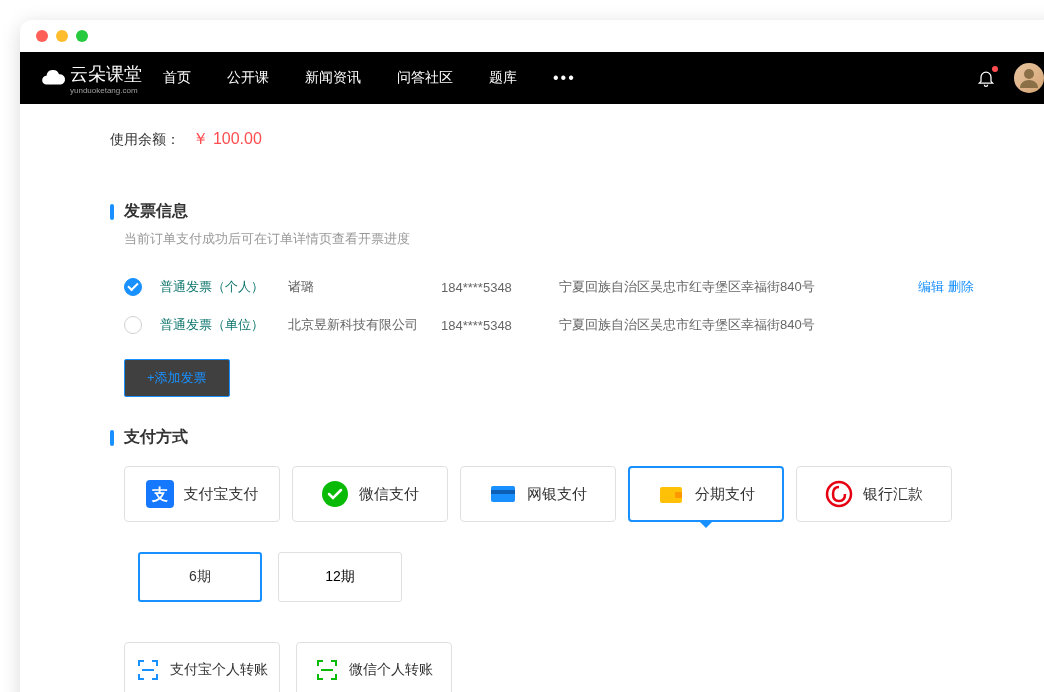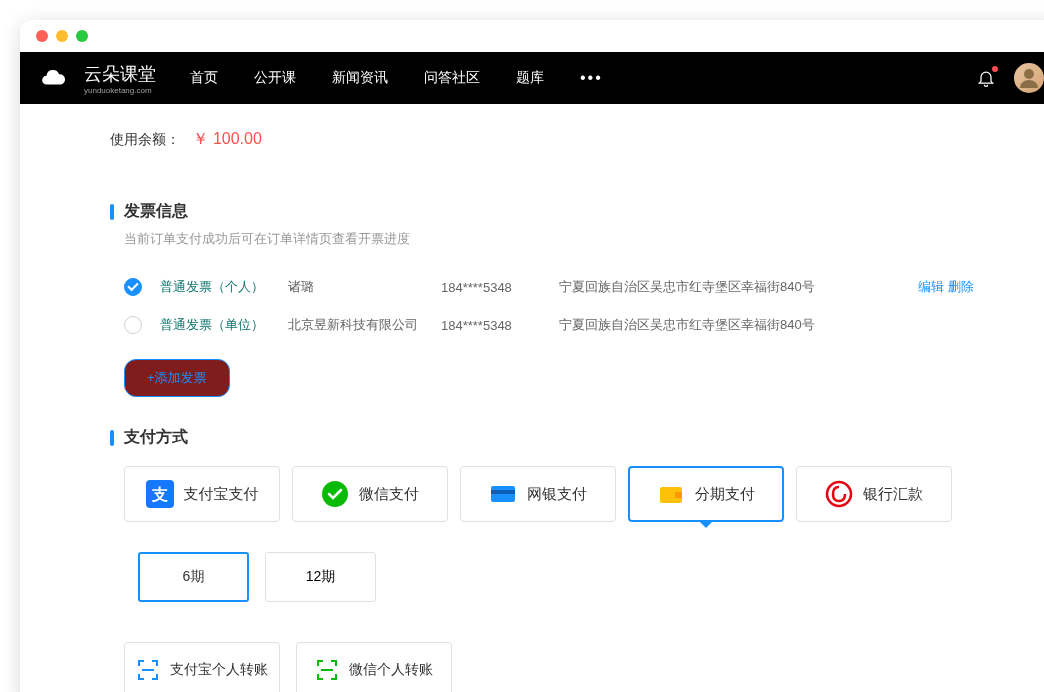--- a/index.html
+++ b/index.html
@@ -2,21 +2,21 @@
 <html><head>
 <meta charset="utf-8">
 <style>
 *{margin:0;padding:0;box-sizing:border-box;font-family:-apple-system,BlinkMacSystemFont,"PingFang SC","Microsoft YaHei",sans-serif}
 body{background:#fff;padding:20px}
 .window{width:1044px;height:692px;background:#fff;border-radius:12px;overflow:hidden;box-shadow:0 4px 20px rgba(0,0,0,0.15);margin:0 auto;position:relative}
 .titlebar{height:32px;background:#fff;display:flex;align-items:center;padding:0 16px;gap:8px}
 .dot{width:12px;height:12px;border-radius:50%}
 .dot.r{background:#ff5f56}.dot.y{background:#ffbd2e}.dot.g{background:#27c93f}
 .navbar{height:52px;background:#000;display:flex;align-items:center;padding:0 20px;color:#fff}
-.logo{display:flex;align-items:center;gap:18px;font-size:18px;font-weight:500;margin-right:16px}
+.logo{display:flex;align-items:center;gap:4px;font-size:18px;font-weight:500;margin-right:3px}
 .logo-icon{width:26px;height:26px}
 .logo-sub{font-size:8px;opacity:.6;display:block}
 .nav-items{display:flex;align-items:center;gap:0;height:100%}
 .nav-item{padding:16px 18px;height:100%;display:flex;align-items:center;font-size:14px;color:#fff;cursor:pointer}
 .nav-item.active{background:#2a2a2a}
 .nav-dots{padding:0 18px;cursor:pointer;letter-spacing:2px}
 .nav-right{margin-left:auto;display:flex;align-items:center;gap:18px}
 .bell{width:20px;height:20px;position:relative}
 .bell-dot{position:absolute;top:-2px;right:-2px;width:6px;height:6px;background:#ff4d4f;border-radius:50%}
 .avatar{width:30px;height:30px;border-radius:50%;background:linear-gradient(135deg,#e8c4a0,#d4a574);overflow:hidden}
@@ -33,29 +33,29 @@
 .invoice-row{display:flex;align-items:center;padding:10px 0;gap:18px;font-size:13px}
 .radio{width:18px;height:18px;border-radius:50%;border:1.5px solid #d0d0d0;flex-shrink:0;cursor:pointer;display:flex;align-items:center;justify-content:center}
 .radio.checked{background:#1890ff;border-color:#1890ff}
 .radio.checked::after{content:"";width:8px;height:4px;border-left:2px solid #fff;border-bottom:2px solid #fff;transform:rotate(-45deg) translate(1px,-1px)}
 .inv-type{width:110px;color:#0f766e;font-weight:400}
 .inv-name{width:135px;color:#666}
 .inv-phone{width:100px;color:#666}
 .inv-addr{flex:1;color:#666}
 .inv-actions{display:flex;gap:4px}
 .link{color:#1890ff;cursor:pointer;font-size:13px}
-.add-invoice{margin-top:15px;padding:9px 22px;border:1px solid #1890ff;color:#1890ff;background:#7f1d1d;font-size:13px;cursor:pointer;border-radius:12px;margin-left:14px}
+.add-invoice{margin-top:15px;padding:9px 22px;border:1px solid #1890ff;color:#1890ff;background:#404040;font-size:13px;cursor:pointer;border-radius:2px;margin-left:14px}
 .pay-methods{display:flex;gap:12px;flex-wrap:wrap;margin-left:14px}
 .pay-card{width:156px;height:56px;border:1px solid #e0e0e0;border-radius:4px;display:flex;align-items:center;justify-content:center;gap:10px;cursor:pointer;position:relative;background:#fff}
 .pay-card.selected{border:2px solid #1890ff}
 .pay-card.selected::after{content:"";position:absolute;bottom:-8px;left:50%;transform:translateX(-50%);width:0;height:0;border-left:8px solid transparent;border-right:8px solid transparent;border-top:8px solid #1890ff}
 .pay-icon{width:28px;height:28px;display:flex;align-items:center;justify-content:center}
 .pay-label{font-size:15px;color:#333}
 .installment-options{display:flex;gap:16px;margin-top:30px;margin-left:28px}
-.inst-btn{width:111px;height:50px;border:1px solid #e0e0e0;background:#fff;font-size:14px;cursor:pointer;border-radius:3px}
+.inst-btn{width:124px;height:50px;border:1px solid #e0e0e0;background:#fff;font-size:14px;cursor:pointer;border-radius:3px}
 .inst-btn.selected{border:2px solid #1890ff;color:#333}
 .transfer-options{display:flex;gap:16px;margin-top:40px;margin-left:14px}
 .transfer-card{width:156px;height:56px;border:1px solid #e0e0e0;border-radius:4px;display:flex;align-items:center;justify-content:center;gap:10px;cursor:pointer;background:#fff}
 .transfer-icon{width:24px;height:24px}
 .transfer-label{font-size:14px;color:#333}
 </style>
 </head>
 <body>
 
 <div class="window">

